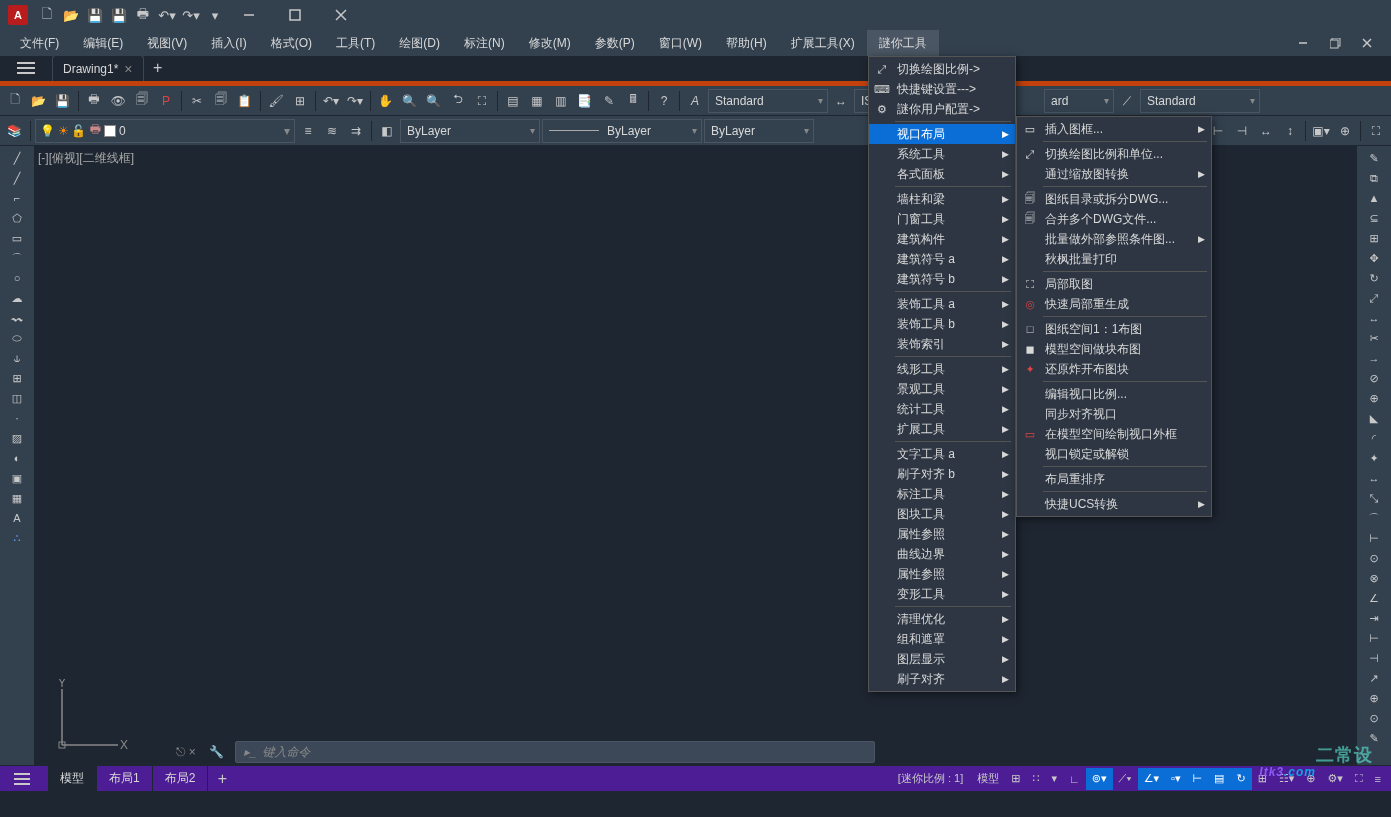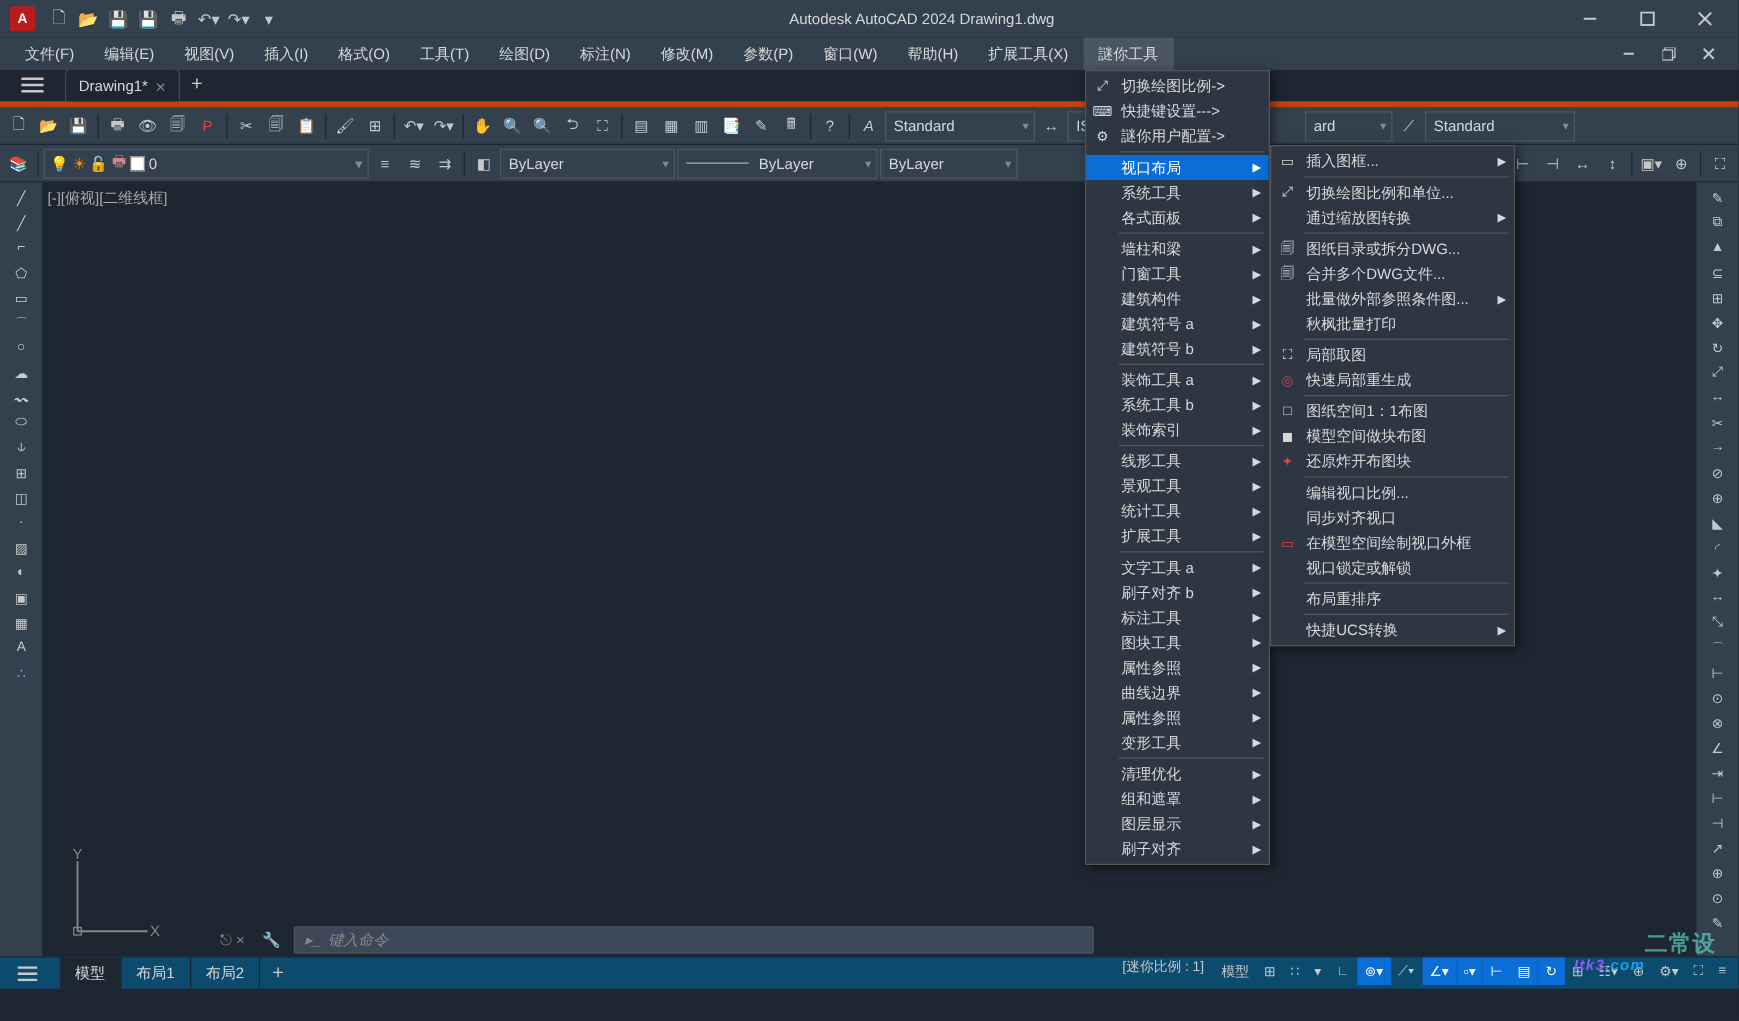--- a/index.html
+++ b/index.html
@@ -36,21 +36,21 @@
 .cmd-cust { color:#888; padding:0 4px; }
 .cmd-input { flex:1; height:22px; background:#3c4858; border:1px solid #4a5663; border-radius:2px; display:flex; align-items:center; padding:0 8px; gap:6px; color:#888; font-style:italic; max-width:640px; }
 .left-toolbar { position:absolute; top:146px; left:0; width:34px; bottom:52px; background:#33414f; display:flex; flex-direction:column; padding:2px 0; gap:0px; align-items:center; }
 .right-toolbar { position:absolute; top:146px; right:0; width:34px; bottom:52px; background:#33414f; display:flex; flex-direction:column; padding:2px 0; gap:0px; align-items:center; }
 .side-btn { width:24px; height:20px; display:flex; align-items:center; justify-content:center; color:#c8c8c8; font-size:11px; }
 .status-tab { padding:4px 12px; color:#d8d8d8; border-right:1px solid #1e2631; }
 .status-tab.active { background:#1e2631; }
 .status-spacer { flex:1; }
 .status-btn { height:22px; padding:0 6px; display:flex; align-items:center; color:#c8c8c8; font-size:11px; }
 .status-info { padding:0 8px; color:#c8c8c8; font-size:11px; }
-.layout-tabs { position:absolute; bottom:26px; left:0; right:0; height:26px; background:#0c4a6e; display:flex; padding:0 4px; border-top:1px solid #1e2631; }
+.layout-tabs { position:absolute; bottom:26px; left:0; right:0; height:26px; background:#4c1d95; display:flex; align-items:center; padding:0 4px; border-top:1px solid #1e2631; }
 
 .popup { position:absolute; background:#2d3642; border:1px solid #555; box-shadow:2px 2px 8px rgba(0,0,0,.5); padding:2px 0; z-index:1000; }
 .popup-item { height:20px; display:flex; align-items:center; padding:0 20px 0 28px; color:#d8d8d8; position:relative; white-space:nowrap; }
 .popup-item.highlighted { background:#0b6dd6; color:#fff; }
 .popup-item .arrow { position:absolute; right:6px; font-size:9px; }
 .popup-item .micon { position:absolute; left:5px; width:16px; height:16px; display:flex; align-items:center; justify-content:center; font-size:11px; }
 .popup-sep { height:1px; background:#555; margin:2px 4px 2px 26px; }
 .logo-wm { position:absolute; right:18px; bottom:32px; font-size:36px; font-weight:bold; font-style:italic; pointer-events:none; z-index:500; letter-spacing:1px; }
 svg { display:block; }
 </style>
@@ -62,21 +62,20 @@
   <div class="qat">
     <div class="qat-btn">🗋</div>
     <div class="qat-btn">📂</div>
     <div class="qat-btn">💾</div>
     <div class="qat-btn">💾</div>
     <div class="qat-btn">🖶</div>
     <div class="qat-btn">↶▾</div>
     <div class="qat-btn">↷▾</div>
     <div class="qat-btn">▾</div>
   </div>
-  <div class="title-text">Autodesk AutoCAD 2024   Drawing1.dwg</div>
   <div class="win-controls">
     <div class="win-btn">
         <svg width="12" height="12">
           <line x1="1" y1="6" x2="11" y2="6" stroke="#c8c8c8" stroke-width="1.5"></line>
         </svg>
       </div>
     <div class="win-btn">
         <svg width="12" height="12">
           <rect x="1" y="1" width="10" height="10" fill="none" stroke="#c8c8c8" stroke-width="1.5"></rect>
         </svg>
@@ -342,21 +341,21 @@
   <div class="popup-item">
       <span>建筑符号 b</span>
       <span class="arrow">▶</span>
     </div>
   <div class="popup-sep"></div>
   <div class="popup-item">
       <span>装饰工具 a</span>
       <span class="arrow">▶</span>
     </div>
   <div class="popup-item">
-      <span>系统工具 b</span>
+      <span>装饰工具 b</span>
       <span class="arrow">▶</span>
     </div>
   <div class="popup-item">
       <span>装饰索引</span>
       <span class="arrow">▶</span>
     </div>
   <div class="popup-sep"></div>
   <div class="popup-item">
       <span>线形工具</span>
       <span class="arrow">▶</span>

